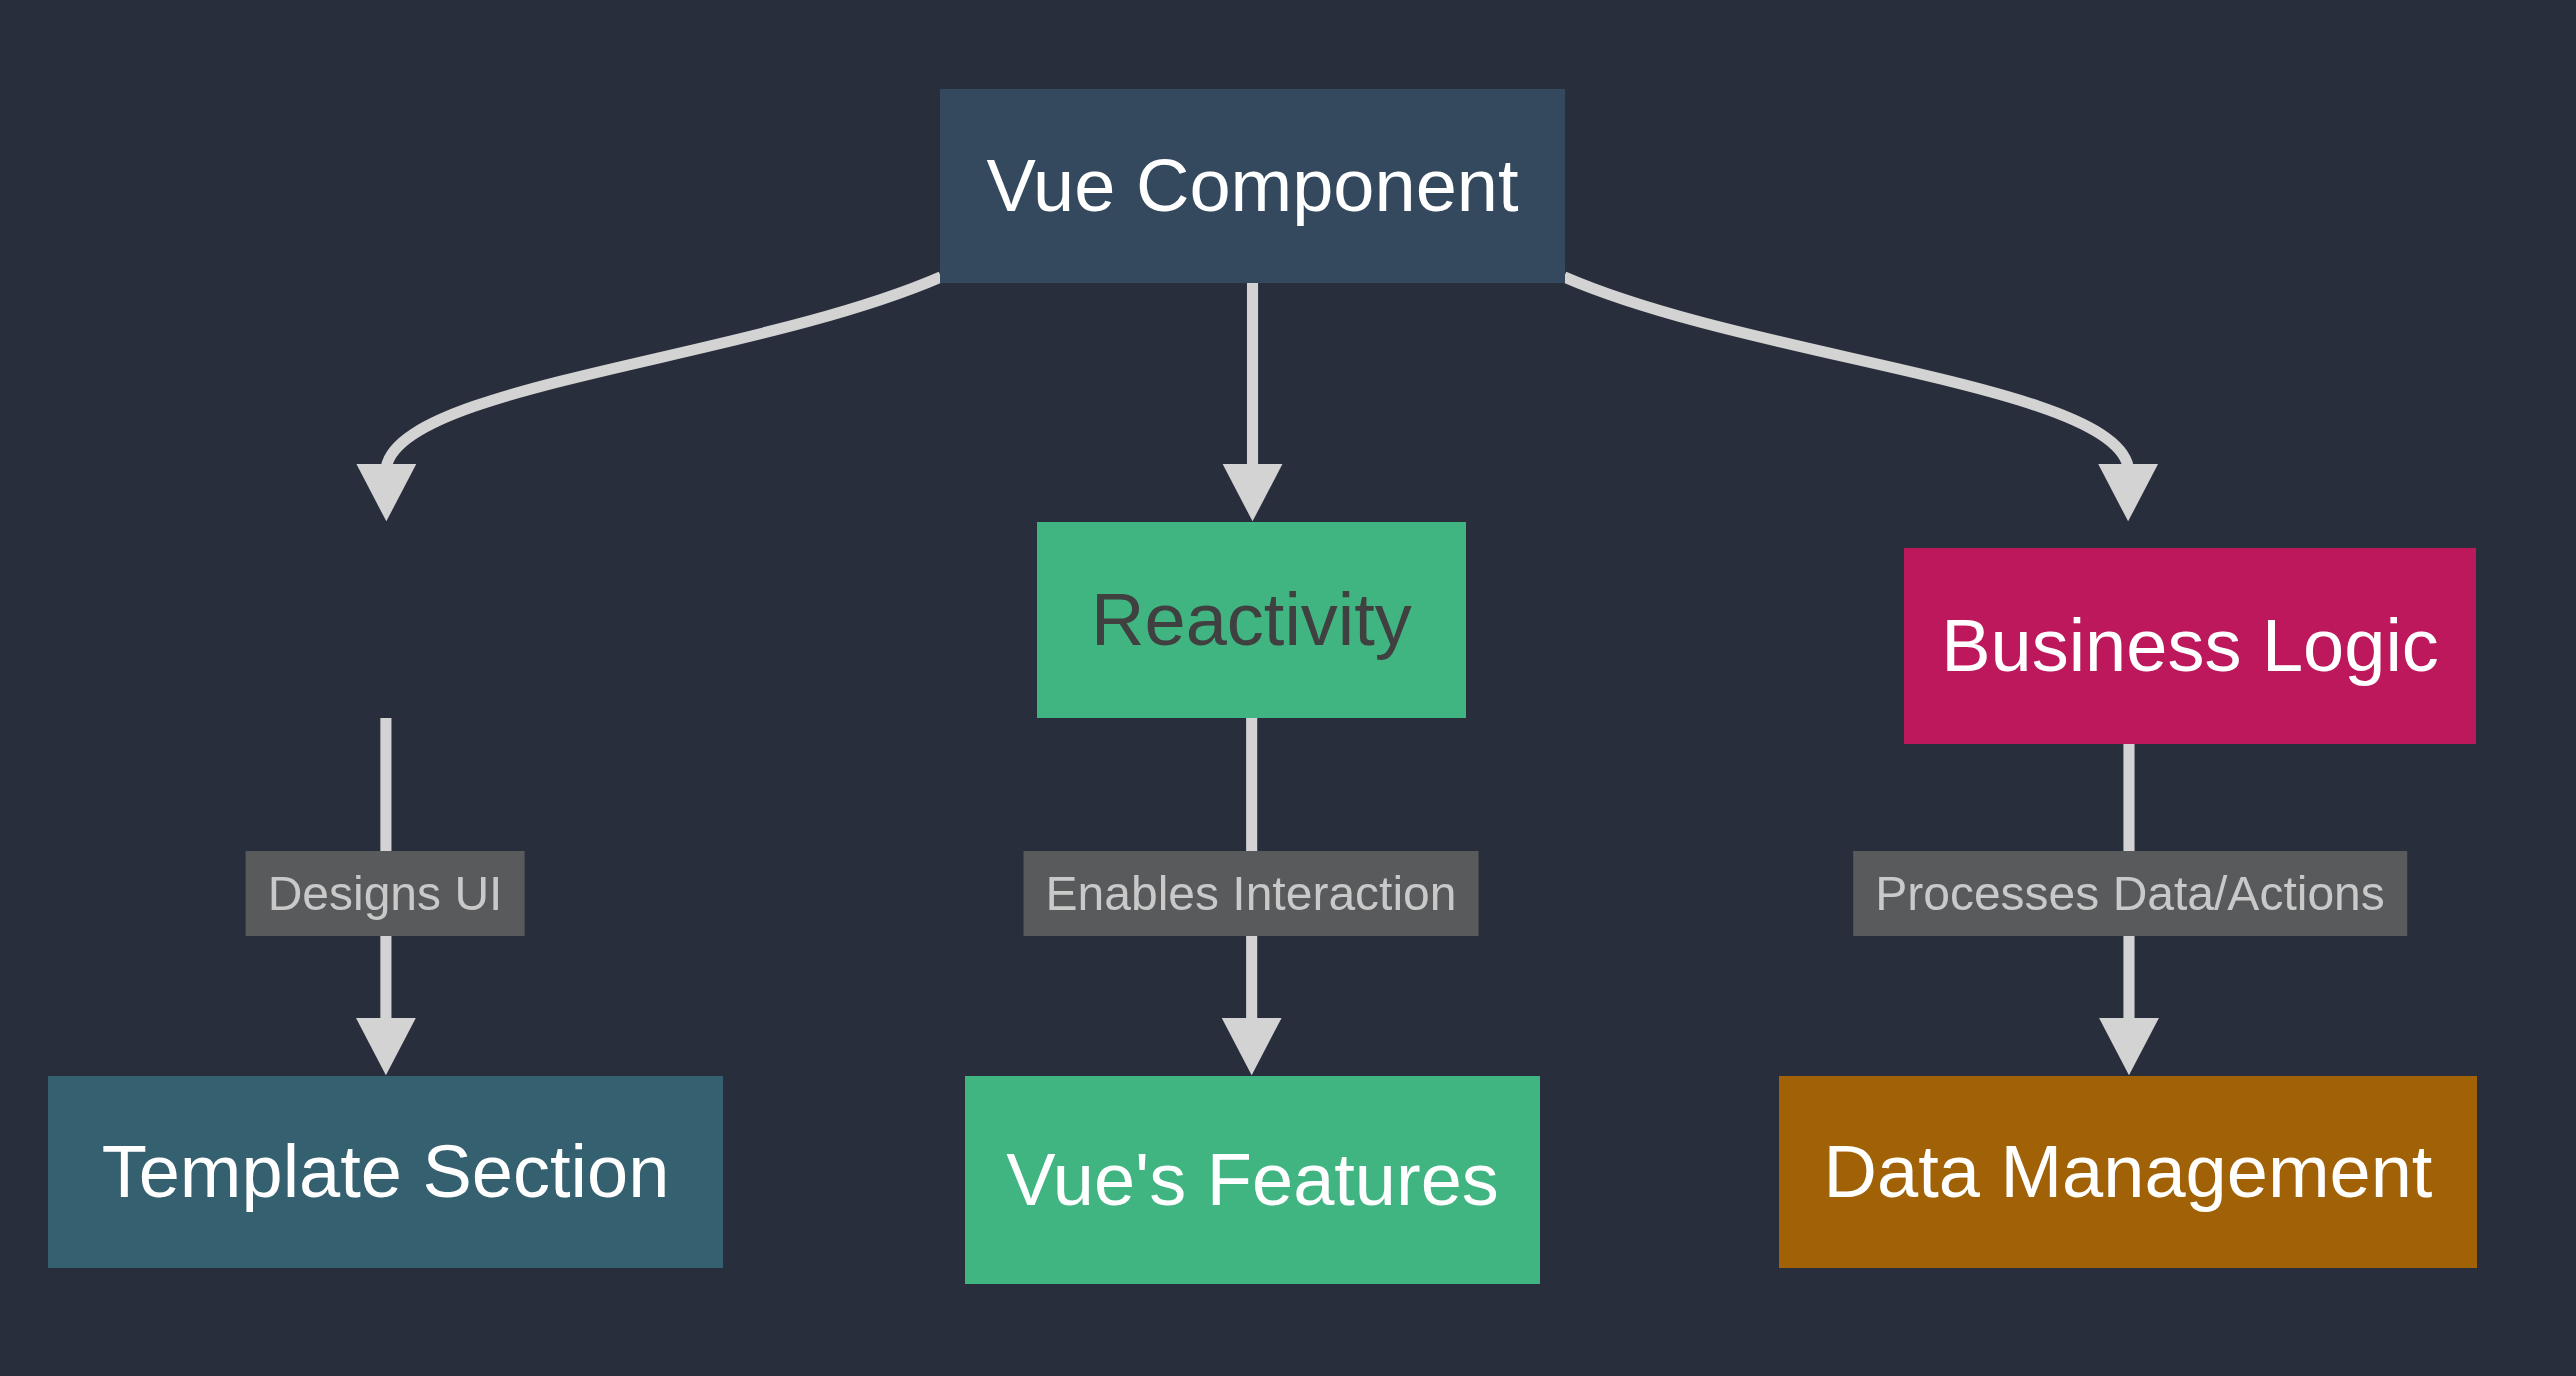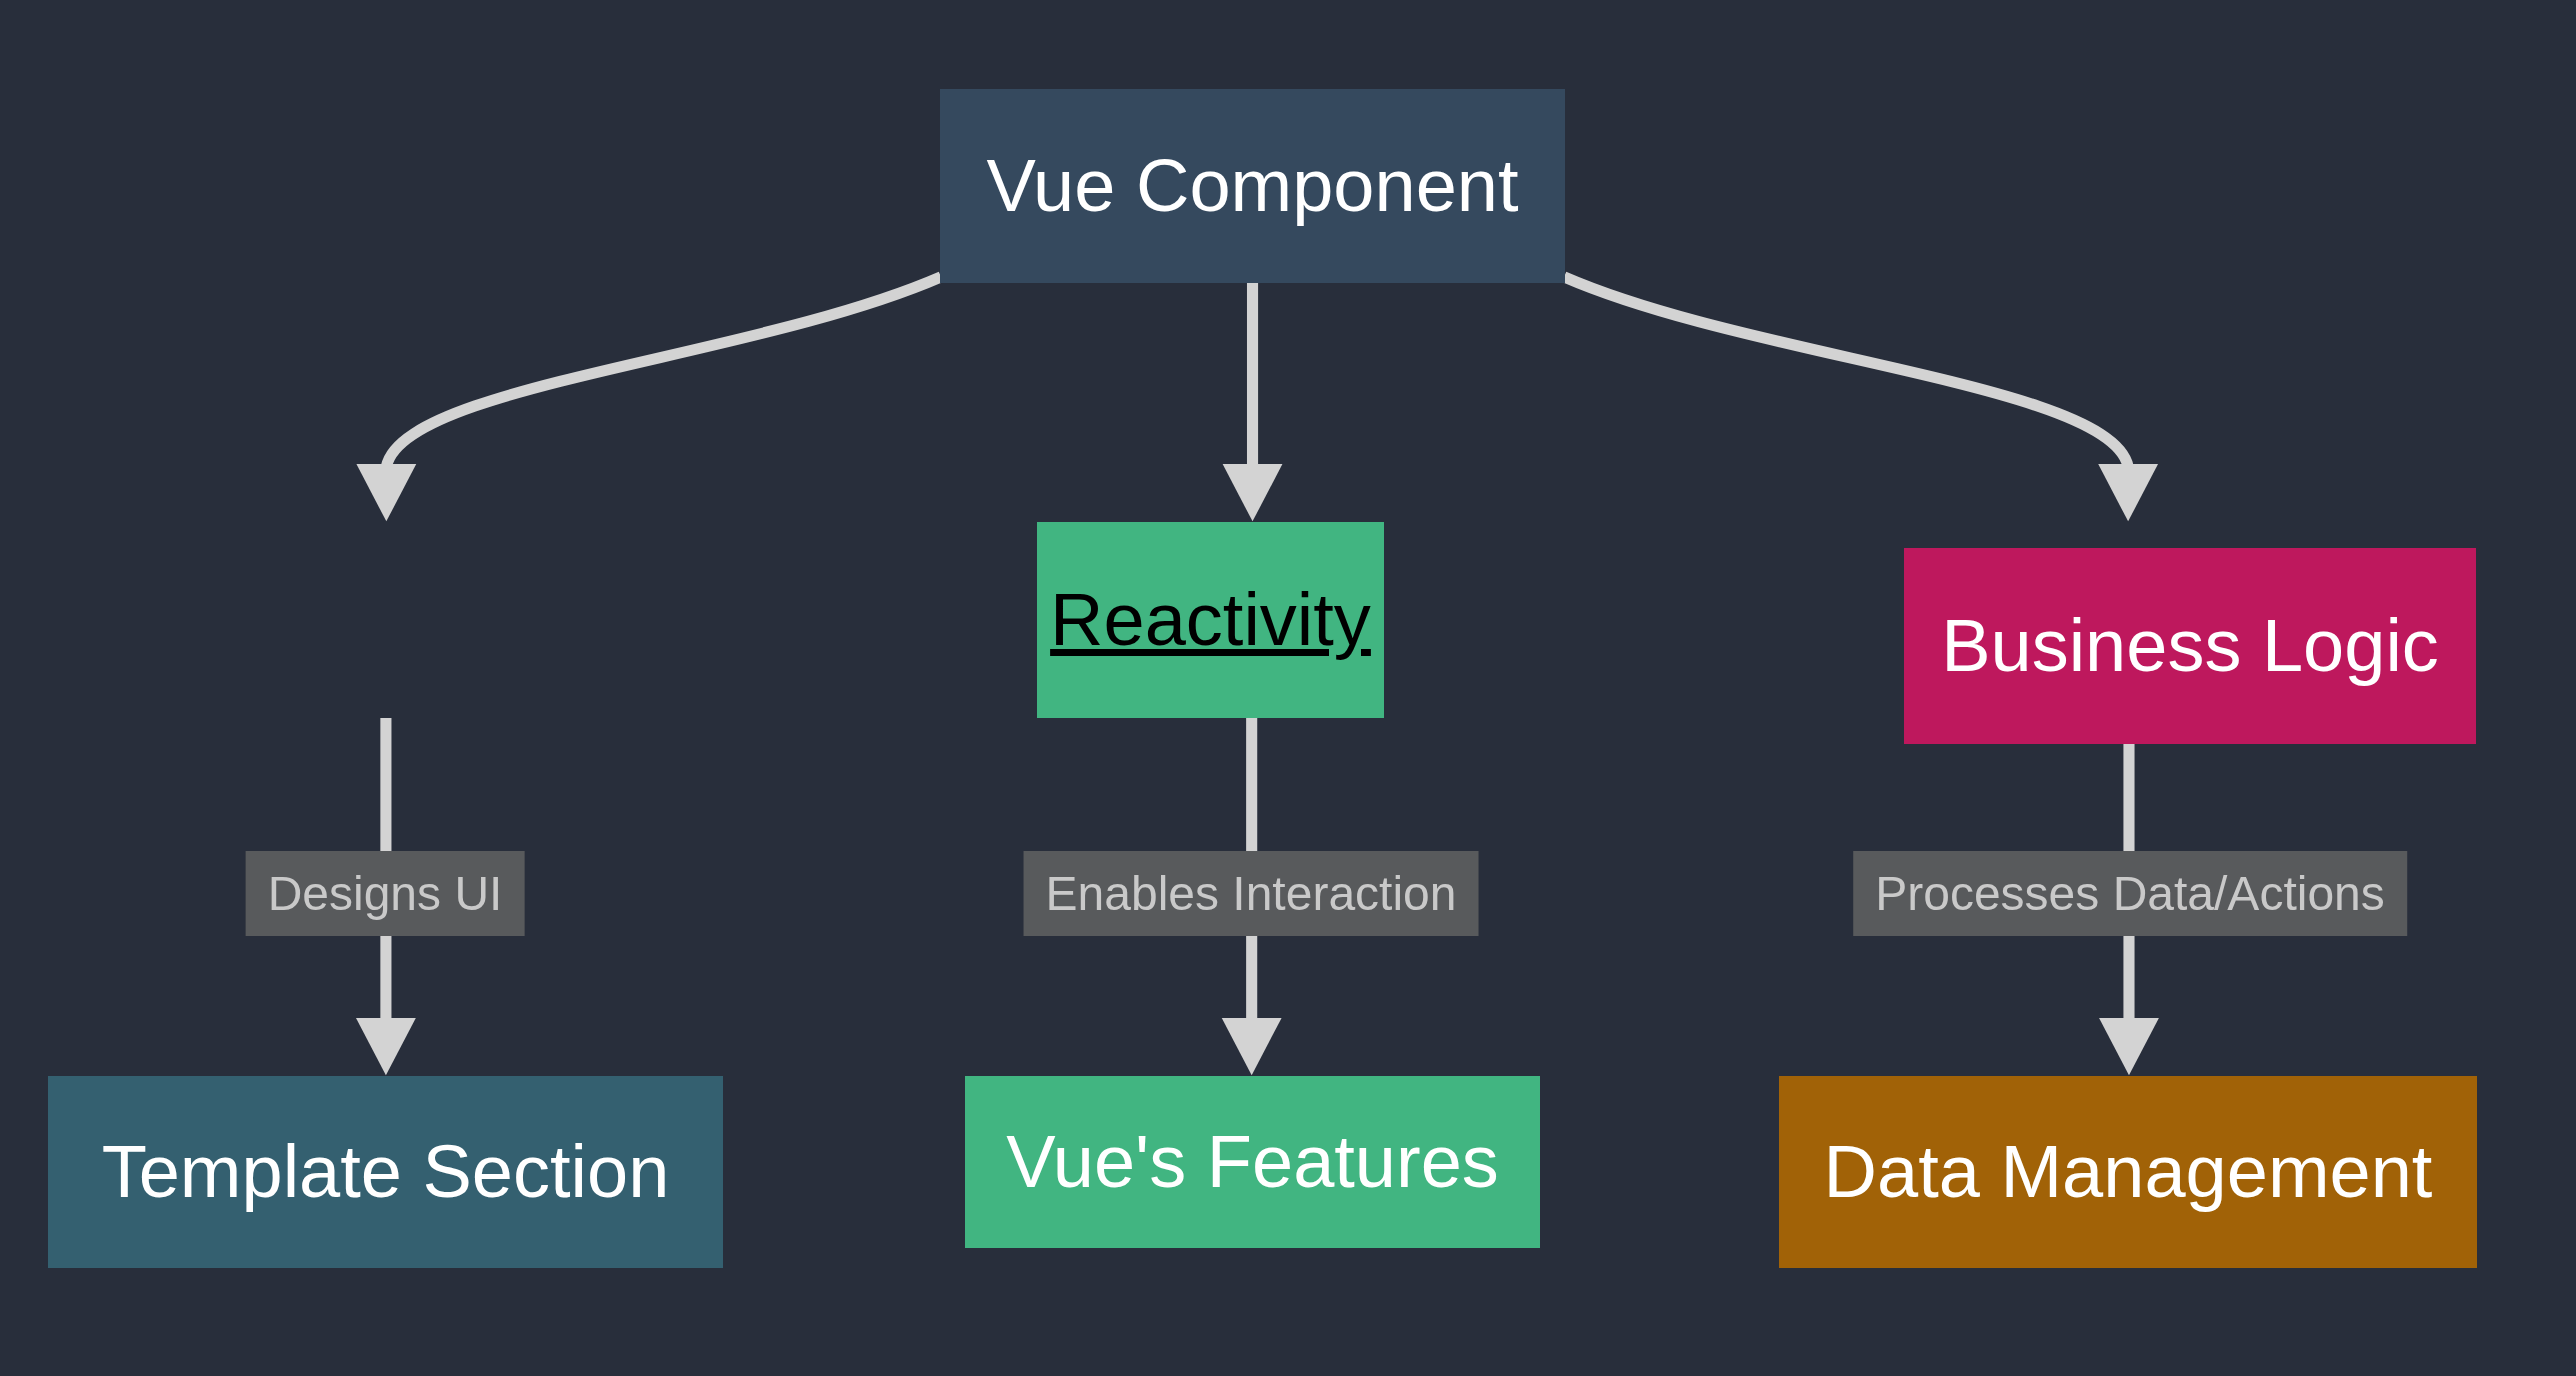--- a/index.html
+++ b/index.html
@@ -78,33 +78,33 @@
 
     <path class="edge-path" d="M 2491 840 L 2491 1195" stroke="#d3d3d3"></path>
     <polygon class="arrowhead" points="2456,1191 2526,1191 2491,1258" fill="#d3d3d3"></polygon>
   </svg>
 
   <div class="node" style="left: 940px; top: 89px; width: 625px; height: 194px; background: rgb(53, 73, 94); color: rgb(255, 255, 255);">
     <span>Vue Component</span>
   </div>
 
 
-  <div class="node" style="left: 1037px; top: 522px; width: 347px; height: 196px; background: rgb(65, 181, 129); color: #000000; text-decoration: underline;">
+  <div class="node" style="left: 1037px; top: 522px; width: 429px; height: 196px; background: rgb(65, 181, 129); color: #404040;">
     <span>Reactivity</span>
   </div>
 
   <div class="node" style="left: 1904px; top: 522px; width: 572px; height: 196px; background: #be185d; color: rgb(255, 255, 255); margin-top: 26px;">
     <span>Business Logic</span>
   </div>
 
   <div class="node" style="left: 48px; top: 1076px; width: 675px; height: 192px; background: rgb(52, 96, 112); color: rgb(255, 255, 255);">
     <span>Template Section</span>
   </div>
 
-  <div class="node" style="left: 965px; top: 1076px; width: 575px; height: 172px; background: rgb(65, 181, 129); color: rgb(255, 255, 255);">
+  <div class="node" style="left: 965px; top: 1076px; width: 575px; height: 208px; background: rgb(65, 181, 129); color: rgb(255, 255, 255);">
     <span>Vue's Features</span>
   </div>
 
   <div class="node" style="left: 1779px; top: 1076px; width: 698px; height: 192px; background: #a16207; color: rgb(255, 255, 255);">
     <span>Data Management</span>
   </div>
 
   <div class="edge-label" style="left: 385px; top: 851px; background: rgb(88, 90, 92); color: rgb(201, 201, 201);">
     <span>Designs UI</span>
   </div>

